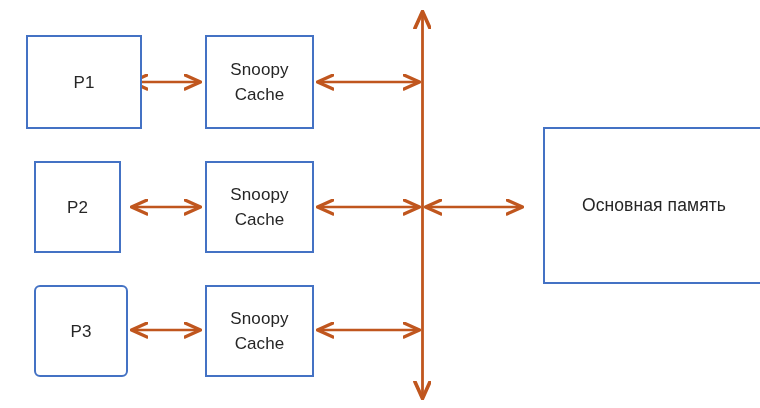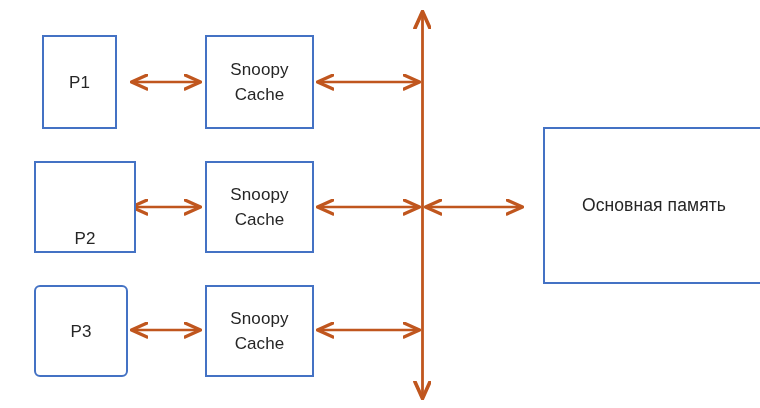--- a/index.html
+++ b/index.html
@@ -87,25 +87,25 @@
     <line class="arrow-line" x1="318" y1="82" x2="419" y2="82" marker-start="url(#arrowStart)" marker-end="url(#arrowEnd)"></line>
 
     <line class="arrow-line" x1="132" y1="207" x2="200" y2="207" marker-start="url(#arrowStart)" marker-end="url(#arrowEnd)"></line>
     <line class="arrow-line" x1="318" y1="207" x2="419" y2="207" marker-start="url(#arrowStart)" marker-end="url(#arrowEnd)"></line>
     <line class="arrow-line" x1="426" y1="207" x2="522" y2="207" marker-start="url(#arrowStart)" marker-end="url(#arrowEnd)"></line>
 
     <line class="arrow-line" x1="132" y1="330" x2="200" y2="330" marker-start="url(#arrowStart)" marker-end="url(#arrowEnd)"></line>
     <line class="arrow-line" x1="318" y1="330" x2="419" y2="330" marker-start="url(#arrowStart)" marker-end="url(#arrowEnd)"></line>
   </svg>
 
-  <div class="node-box" style="left:42px; top:35px; width:75px; height:94px;">
+  <div class="node-box" style="left:26px; top:35px; width:116px; height:94px;">
     <span class="node-label">P1</span>
   </div>
 
-  <div class="node-box" style="left:34px; top:161px; width:102px; height:92px;align-items:flex-end;">
+  <div class="node-box" style="left:34px; top:161px; width:87px; height:92px;">
     <span class="node-label">P2</span>
   </div>
 
   <div class="node-box" style="left:34px; top:285px; width:94px; height:92px;border-radius:6px;">
     <span class="node-label">P3</span>
   </div>
 
   <div class="node-box" style="left:205px; top:35px; width:109px; height:94px;">
     <span class="node-label">Snoopy
 Cache</span>

